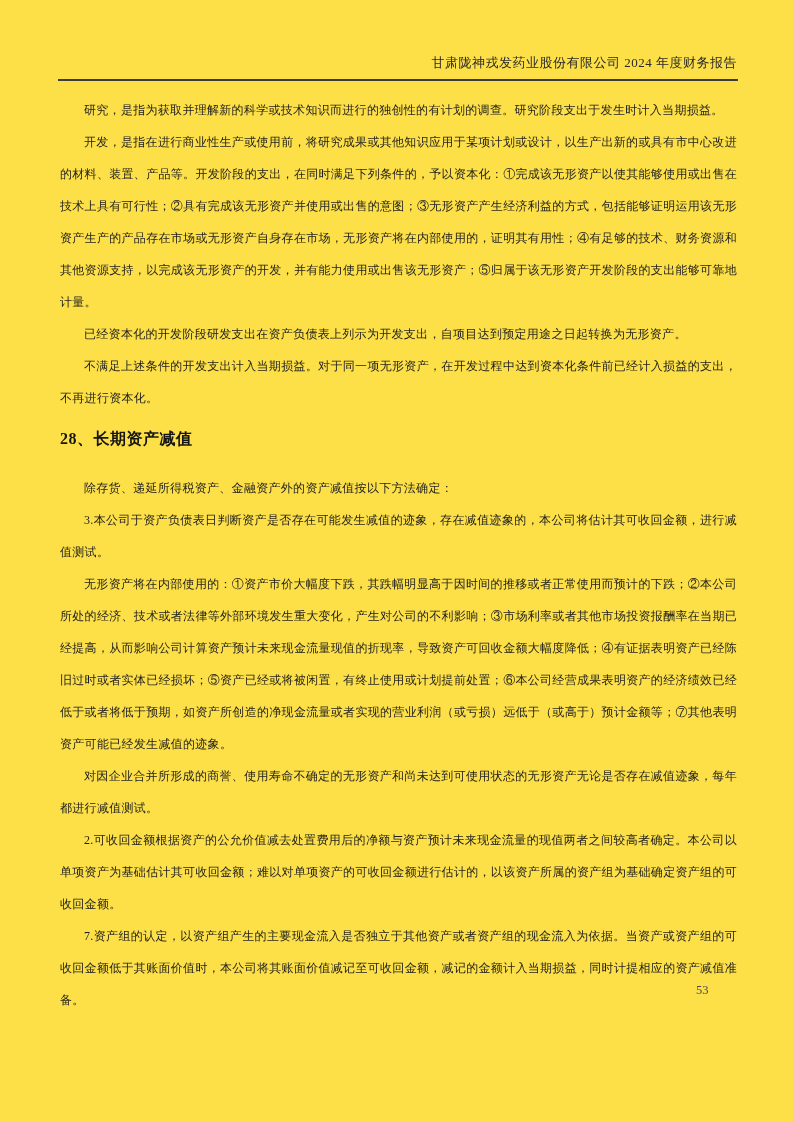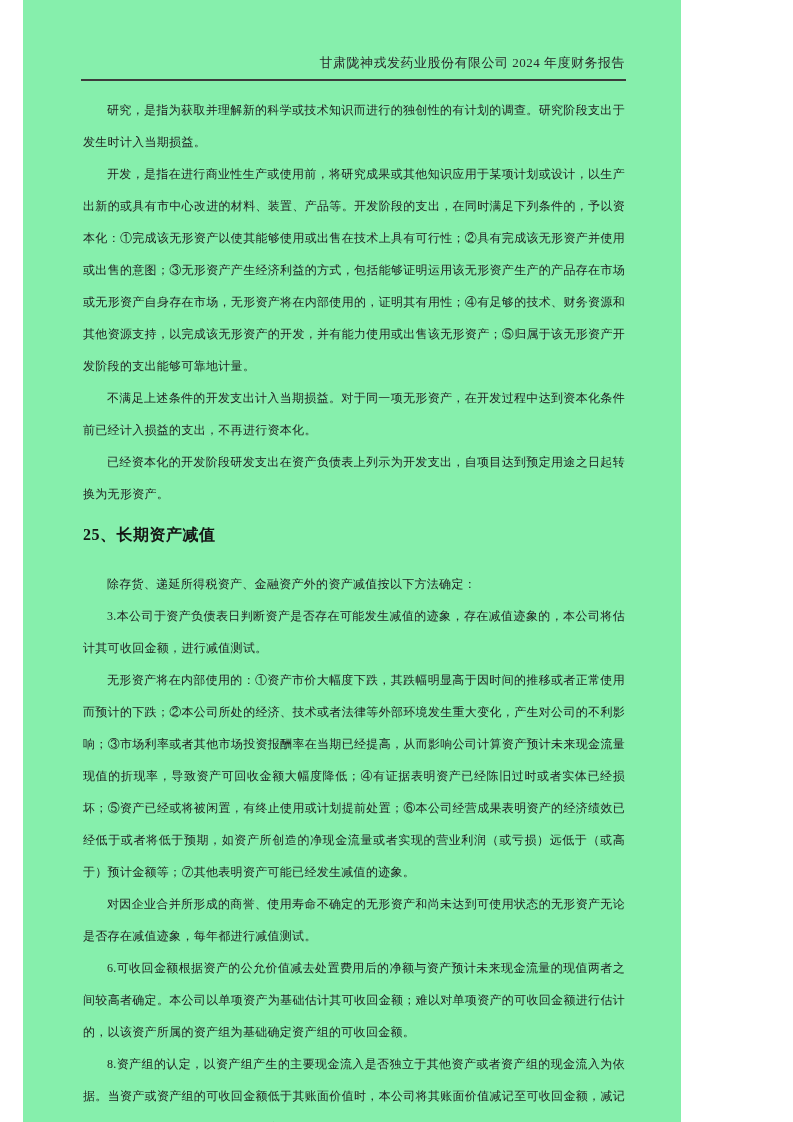--- a/index.html
+++ b/index.html
@@ -1,24 +1,23 @@
 <!DOCTYPE html>
 <html lang="zh"><head>
 <meta charset="utf-8">
 <style>
   html, body { margin: 0; padding: 0; background: #ffffff; }
   .page {
     position: relative;
-    width: 658px;
+    width: 793px;
     height: 1122px;
-    background: #86efac;
+    background: #fde047;
     overflow: hidden;
     font-family: "Liberation Serif", "DejaVu Serif", serif;
     color: #1e1e1e;
-    margin-left: 23px;
   }
   .page-header {
     position: absolute;
     top: 54px;
     left: 60px;
     right: 56px;
     text-align: right;
     font-size: 13px;
     letter-spacing: 0.5px;
     line-height: 18px;
@@ -72,35 +71,35 @@
   </div>
 
   <div class="header-rule"></div>
 
   <div class="document-body">
 
     <p>研究，是指为获取并理解新的科学或技术知识而进行的独创性的有计划的调查。研究阶段支出于发生时计入当期损益。</p>
 
     <p>开发，是指在进行商业性生产或使用前，将研究成果或其他知识应用于某项计划或设计，以生产出新的或具有市中心改进的材料、装置、产品等。开发阶段的支出，在同时满足下列条件的，予以资本化：①完成该无形资产以使其能够使用或出售在技术上具有可行性；②具有完成该无形资产并使用或出售的意图；③无形资产产生经济利益的方式，包括能够证明运用该无形资产生产的产品存在市场或无形资产自身存在市场，无形资产将在内部使用的，证明其有用性；④有足够的技术、财务资源和其他资源支持，以完成该无形资产的开发，并有能力使用或出售该无形资产；⑤归属于该无形资产开发阶段的支出能够可靠地计量。</p>
 
+    <p>已经资本化的开发阶段研发支出在资产负债表上列示为开发支出，自项目达到预定用途之日起转换为无形资产。</p>
+
     <p>不满足上述条件的开发支出计入当期损益。对于同一项无形资产，在开发过程中达到资本化条件前已经计入损益的支出，不再进行资本化。</p>
 
-    <p>已经资本化的开发阶段研发支出在资产负债表上列示为开发支出，自项目达到预定用途之日起转换为无形资产。</p>
-
-    <h2 class="section-heading">25、长期资产减值</h2>
+    <h2 class="section-heading">28、长期资产减值</h2>
 
     <p>除存货、递延所得税资产、金融资产外的资产减值按以下方法确定：</p>
 
     <p>3.本公司于资产负债表日判断资产是否存在可能发生减值的迹象，存在减值迹象的，本公司将估计其可收回金额，进行减值测试。</p>
 
     <p>无形资产将在内部使用的：①资产市价大幅度下跌，其跌幅明显高于因时间的推移或者正常使用而预计的下跌；②本公司所处的经济、技术或者法律等外部环境发生重大变化，产生对公司的不利影响；③市场利率或者其他市场投资报酬率在当期已经提高，从而影响公司计算资产预计未来现金流量现值的折现率，导致资产可回收金额大幅度降低；④有证据表明资产已经陈旧过时或者实体已经损坏；⑤资产已经或将被闲置，有终止使用或计划提前处置；⑥本公司经营成果表明资产的经济绩效已经低于或者将低于预期，如资产所创造的净现金流量或者实现的营业利润（或亏损）远低于（或高于）预计金额等；⑦其他表明资产可能已经发生减值的迹象。</p>
 
     <p>对因企业合并所形成的商誉、使用寿命不确定的无形资产和尚未达到可使用状态的无形资产无论是否存在减值迹象，每年都进行减值测试。</p>
 
-    <p>6.可收回金额根据资产的公允价值减去处置费用后的净额与资产预计未来现金流量的现值两者之间较高者确定。本公司以单项资产为基础估计其可收回金额；难以对单项资产的可收回金额进行估计的，以该资产所属的资产组为基础确定资产组的可收回金额。</p>
+    <p>2.可收回金额根据资产的公允价值减去处置费用后的净额与资产预计未来现金流量的现值两者之间较高者确定。本公司以单项资产为基础估计其可收回金额；难以对单项资产的可收回金额进行估计的，以该资产所属的资产组为基础确定资产组的可收回金额。</p>
 
-    <p>8.资产组的认定，以资产组产生的主要现金流入是否独立于其他资产或者资产组的现金流入为依据。当资产或资产组的可收回金额低于其账面价值时，本公司将其账面价值减记至可收回金额，减记的金额计入当期损益，同时计提相应的资产减值准备。</p>
+    <p>7.资产组的认定，以资产组产生的主要现金流入是否独立于其他资产或者资产组的现金流入为依据。当资产或资产组的可收回金额低于其账面价值时，本公司将其账面价值减记至可收回金额，减记的金额计入当期损益，同时计提相应的资产减值准备。</p>
 
   </div>
 
   <div class="page-number">53</div>
 
 </div>
 
 </body></html>

